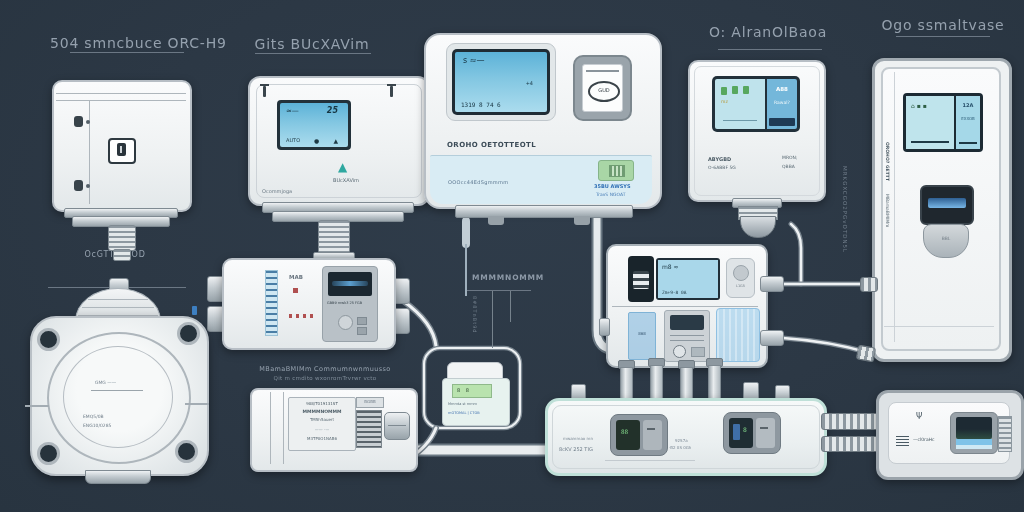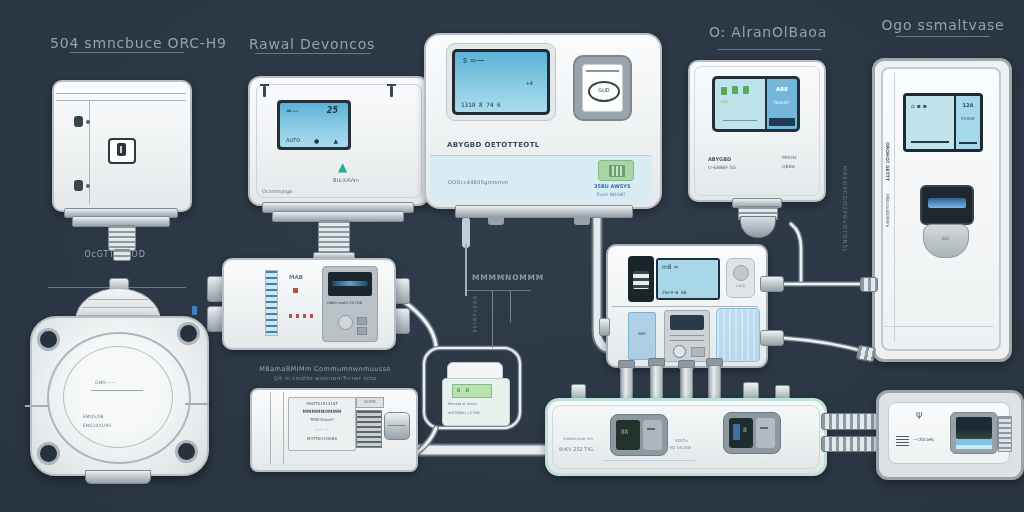--- a/index.html
+++ b/index.html
@@ -54,21 +54,21 @@
 
     <path d="M783,284 H868" stroke="#76828c" stroke-width="5"></path>
     <path d="M783,284 H868" stroke="#eef1f3" stroke-width="2.5"></path>
     <path d="M783,338 C812,340 846,346 870,353" stroke="#76828c" stroke-width="5"></path>
     <path d="M783,338 C812,340 846,346 870,353" stroke="#eef1f3" stroke-width="2.5"></path>
   </svg>
 
   <div class="cap" style="left:50px;top:35px;width:150px;">504 smncbuce ORC-H9</div>
   <div class="cline" style="left:70px;top:52px;width:114px;"></div>
 
-  <div class="cap" style="left:238px;top:36px;width:148px;">Rawal Devoncos</div>
+  <div class="cap" style="left:238px;top:36px;width:148px;">Gits BUcXAVim</div>
   <div class="cline" style="left:255px;top:53px;width:116px;"></div>
 
   <div class="cap" style="left:694px;top:24px;width:148px;">O:  AlranOlBaoa</div>
   <div class="cline" style="left:718px;top:49px;width:104px;"></div>
 
   <div class="cap" style="left:868px;top:17px;width:150px;">Ogo ssmaltvase</div>
   <div class="cline" style="left:896px;top:36px;width:94px;"></div>
 
   <div class="cap" style="left:55px;top:250px;width:120px;font-size:8px;">OcGTTTTEOD</div>
   <div class="cline" style="left:48px;top:287px;width:138px;"></div>
@@ -140,21 +140,21 @@
           <div class="t" style="left:6px;bottom:4px;font-size:6px;color:#16323f;font-family:'DejaVu Sans Mono',monospace;">1319   8   74   6</div>
         </div>
       </div>
     </div>
     <div class="a" style="left:149px;top:22px;width:55px;height:62px;background:#9aa4ab;border:2px solid #7c878e;border-radius:10px;">
       <div class="a" style="left:7px;top:7px;right:7px;bottom:7px;background:#fcfdfd;border:1px solid #c7cdd2;border-radius:3px;">
         <div class="ln" style="left:3px;top:5px;right:3px;height:2px;background:#8a949b;"></div>
         <div class="a" style="left:5px;top:16px;width:28px;height:17px;border:2px solid #3a4349;border-radius:50%;color:#3a4349;font-size:5px;line-height:15px;text-align:center;">GUD</div>
       </div>
     </div>
-    <div class="t" style="left:23px;top:108px;font-size:7px;font-weight:bold;color:#3c4c58;letter-spacing:.4px;">ABYGBD OETOTTEOTL</div>
+    <div class="t" style="left:23px;top:108px;font-size:7px;font-weight:bold;color:#3c4c58;letter-spacing:.4px;">OROHO OETOTTEOTL</div>
     <div class="a" style="left:6px;top:122px;width:222px;height:48px;background:#d9ecf4;border-top:1px solid #b4cedb;border-radius:2px 2px 13px 13px;">
       <div class="a" style="left:168px;top:4px;width:34px;height:19px;background:#a9d6a6;border:1px solid #86b489;border-radius:3px;">
         <div class="a" style="left:10px;top:4px;width:14px;height:10px;background:repeating-linear-gradient(90deg,#6f9c72 0 2px,#c8e4c6 2px 4px);border:1px solid #6f9c72;"></div>
       </div>
       <div class="t" style="left:164px;top:27px;font-size:5px;font-weight:bold;color:#2f6fb5;">35BU AWSYS</div>
       <div class="t" style="left:166px;top:36px;font-size:4.5px;color:#4b7fb8;">TravS NGOAT</div>
       <div class="t" style="left:18px;top:23px;font-size:5px;color:#5c7790;letter-spacing:.3px;">OOOcc44EdSgmmmm</div>
     </div>
     <div class="a metal" style="left:31px;top:172px;width:176px;height:11px;border-radius:2px;"></div>
     <div class="a" style="left:64px;top:183px;width:16px;height:9px;background:#97a1a8;border-radius:0 0 3px 3px;"></div>

